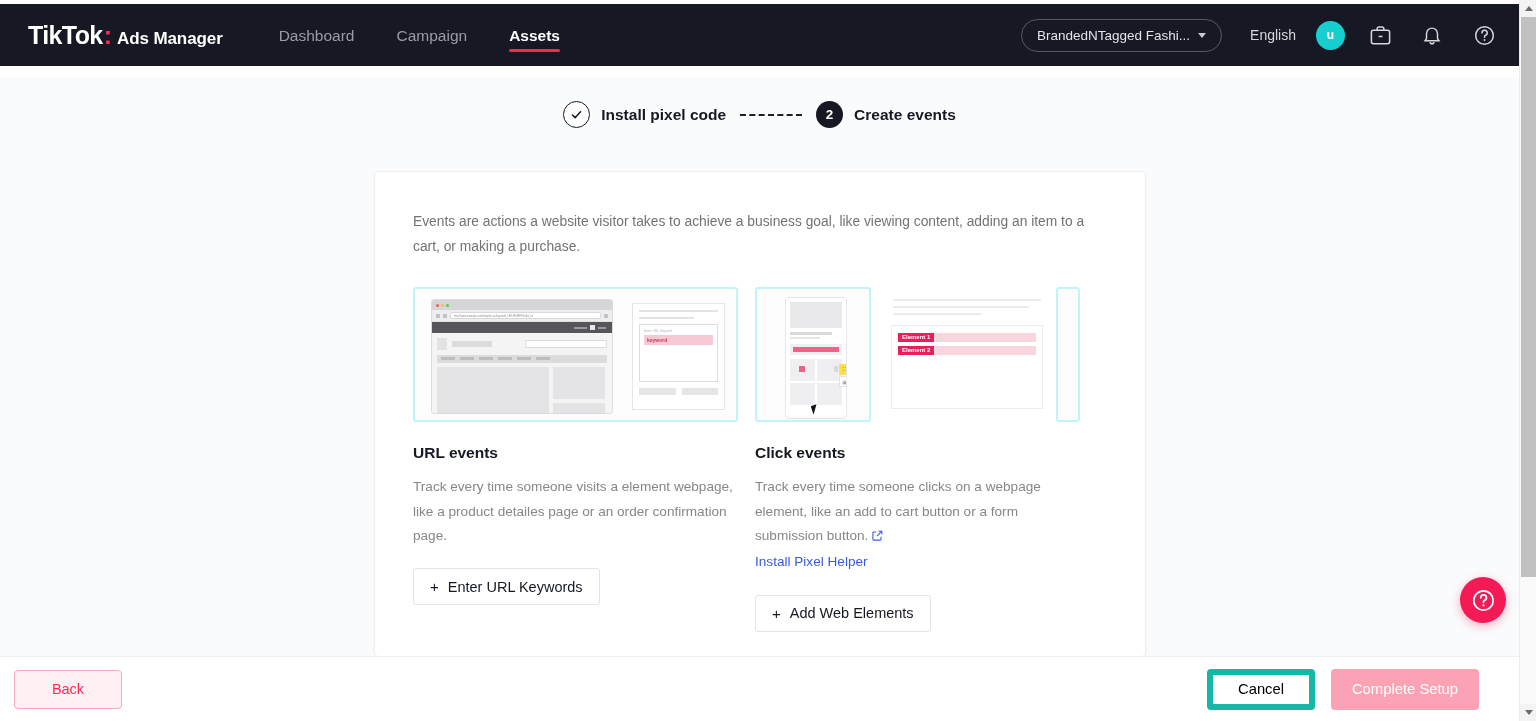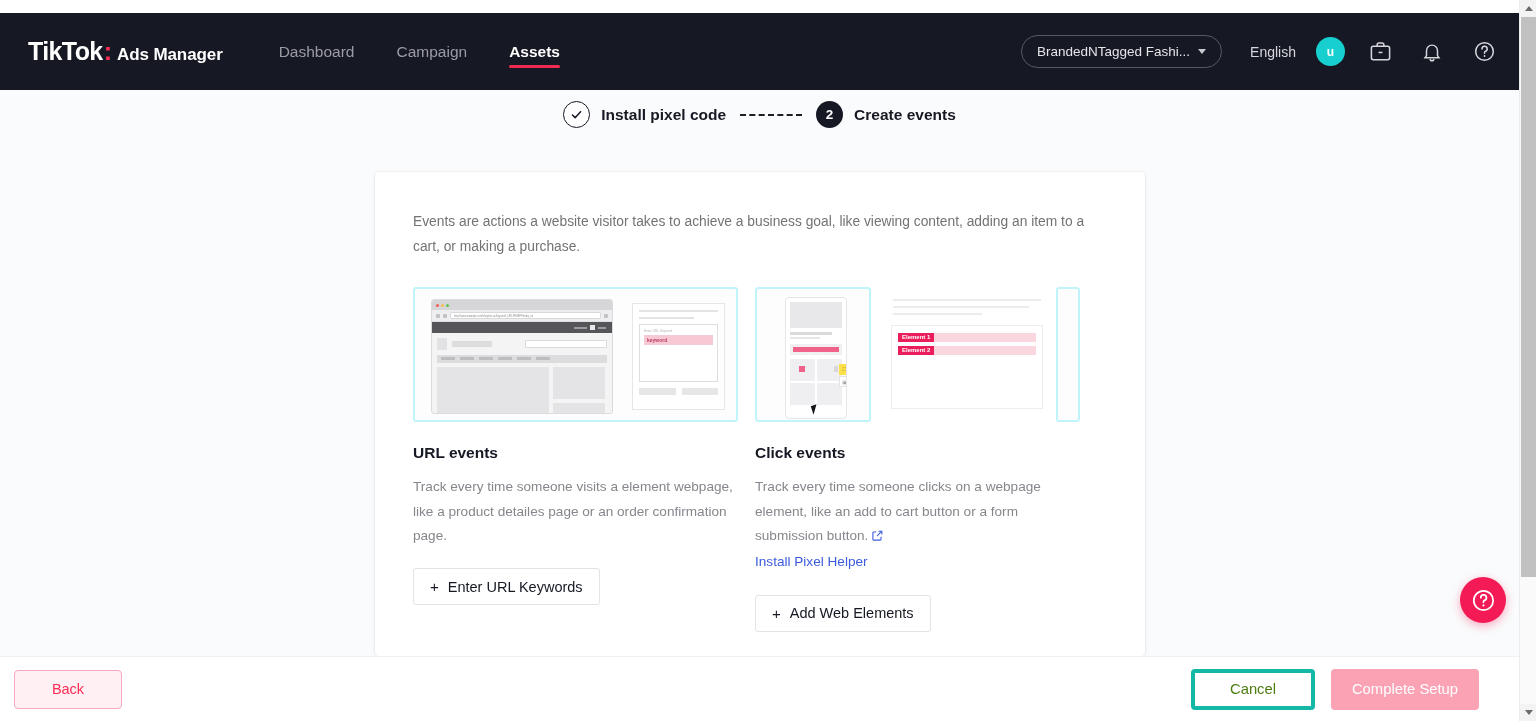--- a/index.html
+++ b/index.html
@@ -12,22 +12,22 @@
   }
   .app {
     position: relative;
     width: 1536px; height: 721px;
     overflow: hidden;
     background: #ffffff;
   }
 
   
   .topnav {
-    position: absolute; top: 13px; left: 0;
-    width: 1519px; height: 77px;
+    position: absolute; top: 4px; left: 0;
+    width: 1519px; height: 62px;
     background: #161823;
     display: flex; align-items: center;
     z-index: 20;
     text-align: right;
   }
   .brand {
     display: flex; align-items: baseline;
     margin-left: 28px; margin-right: 56px;
     white-space: nowrap;
   }
@@ -315,23 +315,23 @@
   }
   .btn-back {
     margin-left: 14px;
     width: 108px; height: 39px;
     background: #fff0f4; border: 1px solid #f5a9c0;
     border-radius: 4px; color: #fe2c55;
     font-size: 14.5px; cursor: pointer;
   }
   .footer-right { margin-left: auto; display: flex; gap: 16px; padding-right: 40px; }
   .btn-cancel {
-    width: 124px; height: 41px;
-    background: #ffffff; border: 4px solid #14b8a6;
-    border-radius: 4px; color: #4d7c0f; font-size: 14.8px; cursor: pointer;
+    width: 108px; height: 41px;
+    background: #ffffff; border: 6px solid #14b8a6;
+    border-radius: 4px; color: #000000; font-size: 14.8px; cursor: pointer;
   }
   .btn-complete {
     width: 148px; height: 41px;
     background: #fba3b5; border: none;
     border-radius: 4px; color: #ffffff; font-size: 14.8px;
     cursor: not-allowed;
   }
 
   
   .fab {

